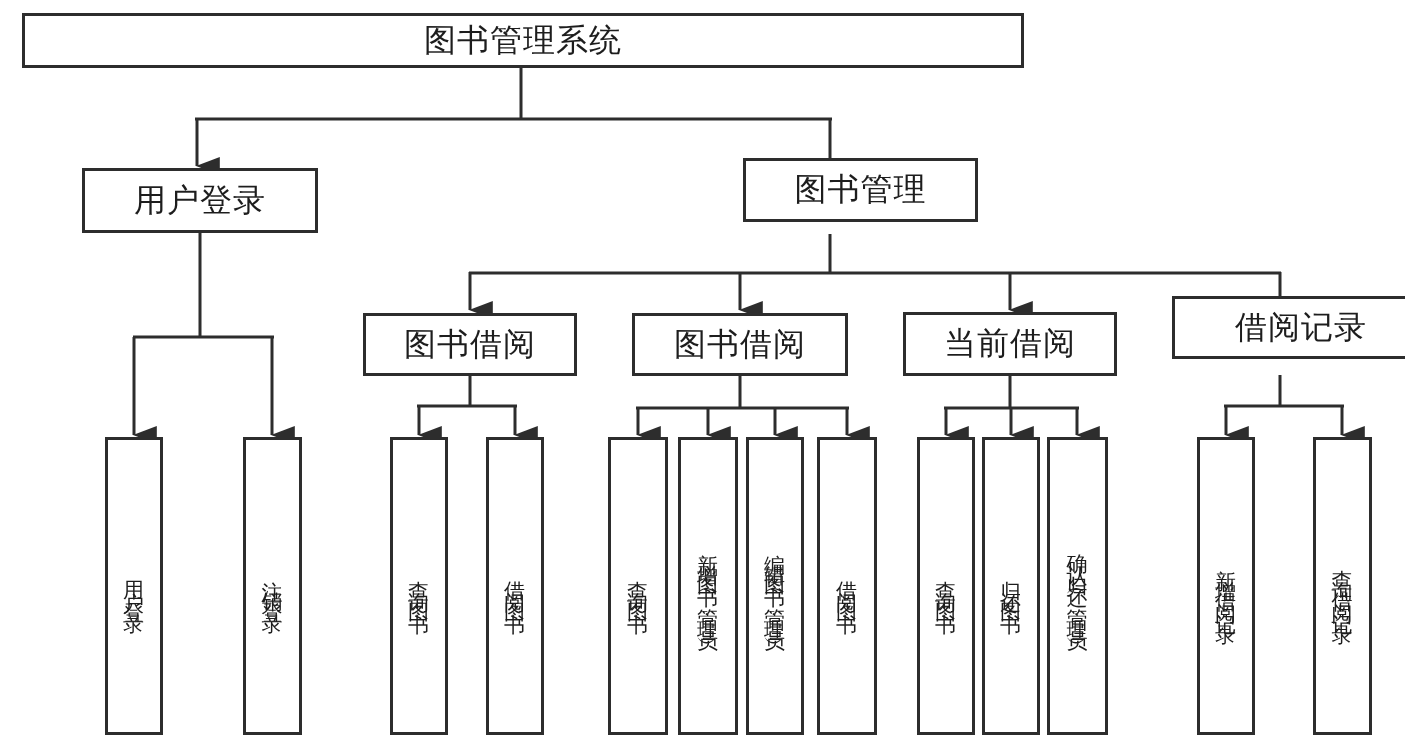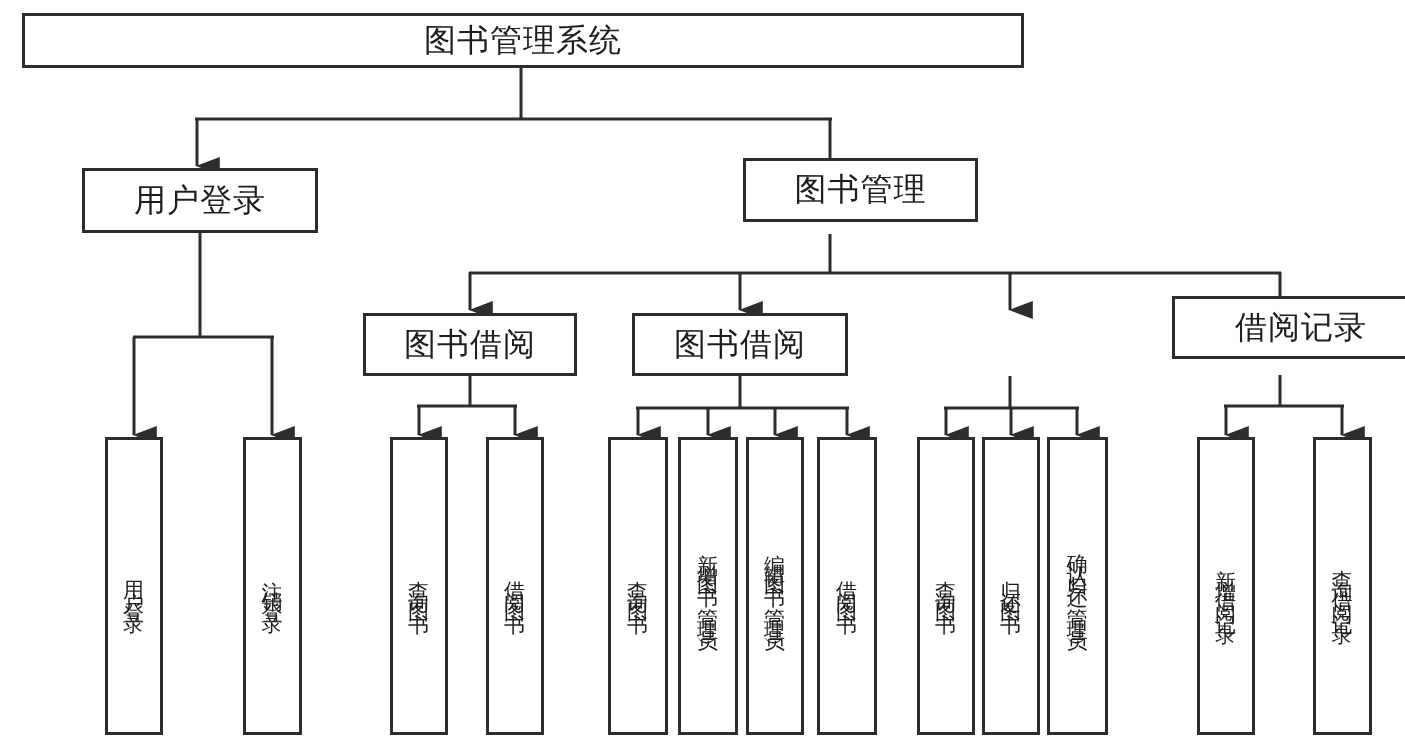--- a/index.html
+++ b/index.html
@@ -107,20 +107,21 @@
     <path d="M1342,406 L1342,435" marker-end="url(#ah)"></path>
   </svg>
 
   <div class="node-h" style="left:22px; top:13px; width:1002px; height:55px;">图书管理系统</div>
 
   <div class="node-h" style="left:82px; top:168px; width:236px; height:65px;">用户登录</div>
   <div class="node-h" style="left:712px; top:158px; width:235px; height:64px;margin-left:31px;">图书管理</div>
 
   <div class="node-h" style="left:363px; top:313px; width:214px; height:63px;">图书借阅</div>
   <div class="node-h" style="left:632px; top:313px; width:216px; height:63px;">图书借阅</div>
+  <div class="node-h" style="left:903px; top:312px; width:214px; height:64px;">当前借阅</div>
   <div class="node-h" style="left:1172px; top:296px; width:258px; height:63px;">借阅记录</div>
 
   <div class="node-v" style="left:105px; width:58px;">
     <span class="vtext">用户登录</span>
   </div>
   <div class="node-v" style="left:243px; width:59px;">
     <span class="vtext">注销登录</span>
   </div>
 
   <div class="node-v" style="left:390px; width:58px;">

